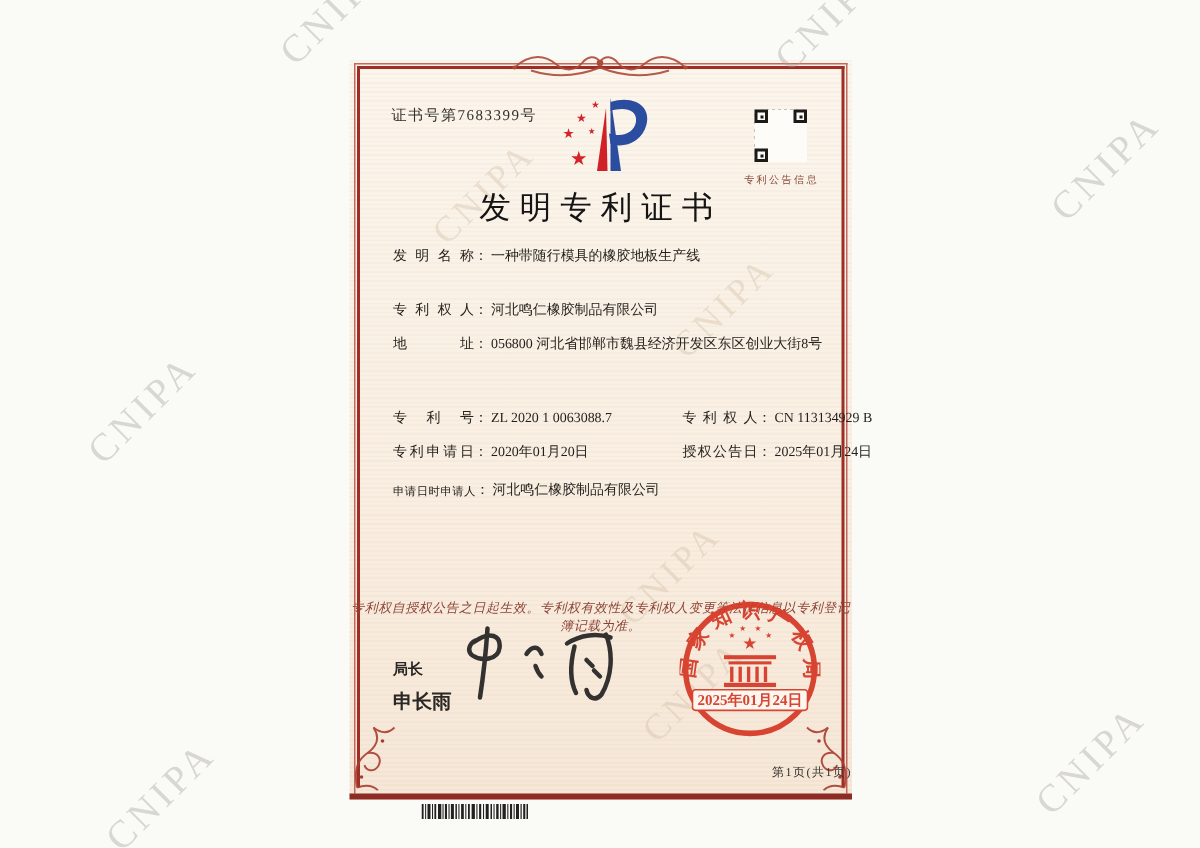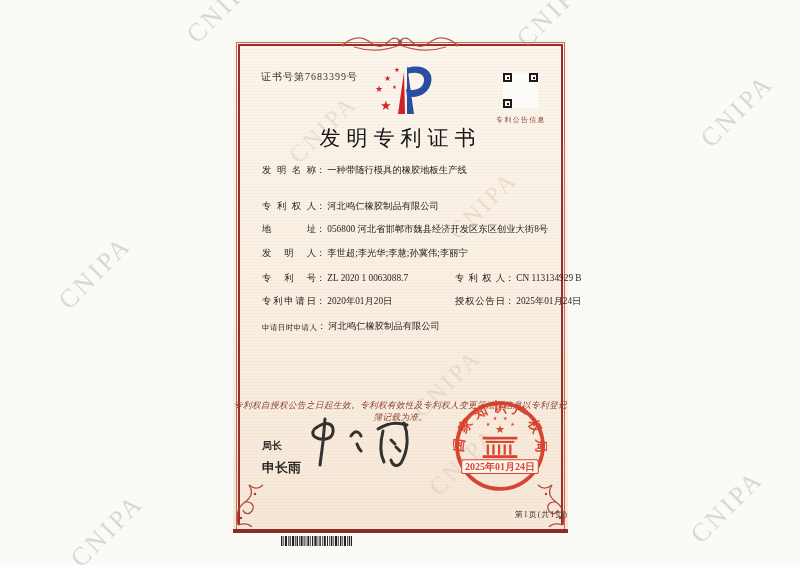--- a/index.html
+++ b/index.html
@@ -158,23 +158,20 @@
   <div class="title">发明专利证书</div>
 
   <div class="row" style="top:124px">
     <span class="lbl">发明名称</span><span class="colon">：</span><span class="val">一种带随行模具的橡胶地板生产线</span>
   </div>
   <div class="row" style="top:160px">
     <span class="lbl">专利权人</span><span class="colon">：</span><span class="val">河北鸣仁橡胶制品有限公司</span>
   </div>
   <div class="row" style="top:183px">
     <span class="lbl">地址</span><span class="colon">：</span><span class="val">056800 河北省邯郸市魏县经济开发区东区创业大街8号</span>
-  </div>
-  <div class="row" style="top:207px">
-    <span class="lbl">发明人</span><span class="colon">：</span><span class="val">李世超;李光华;李慧;孙冀伟;李丽宁</span>
   </div>
   <div class="row" style="top:232px;right:0;">
     <span class="lbl">专利号</span><span class="colon">：</span><span class="val">ZL 2020 1 0063088.7</span>
     <span class="rgt"><span class="lbl">专利权人</span><span class="colon">：</span><span class="val">CN 113134929 B</span></span>
   </div>
   <div class="row" style="top:255px;right:0;">
     <span class="lbl">专利申请日</span><span class="colon">：</span><span class="val">2020年01月20日</span>
     <span class="rgt"><span class="lbl">授权公告日</span><span class="colon">：</span><span class="val">2025年01月24日</span></span>
   </div>
   <div class="row" style="top:280px">

